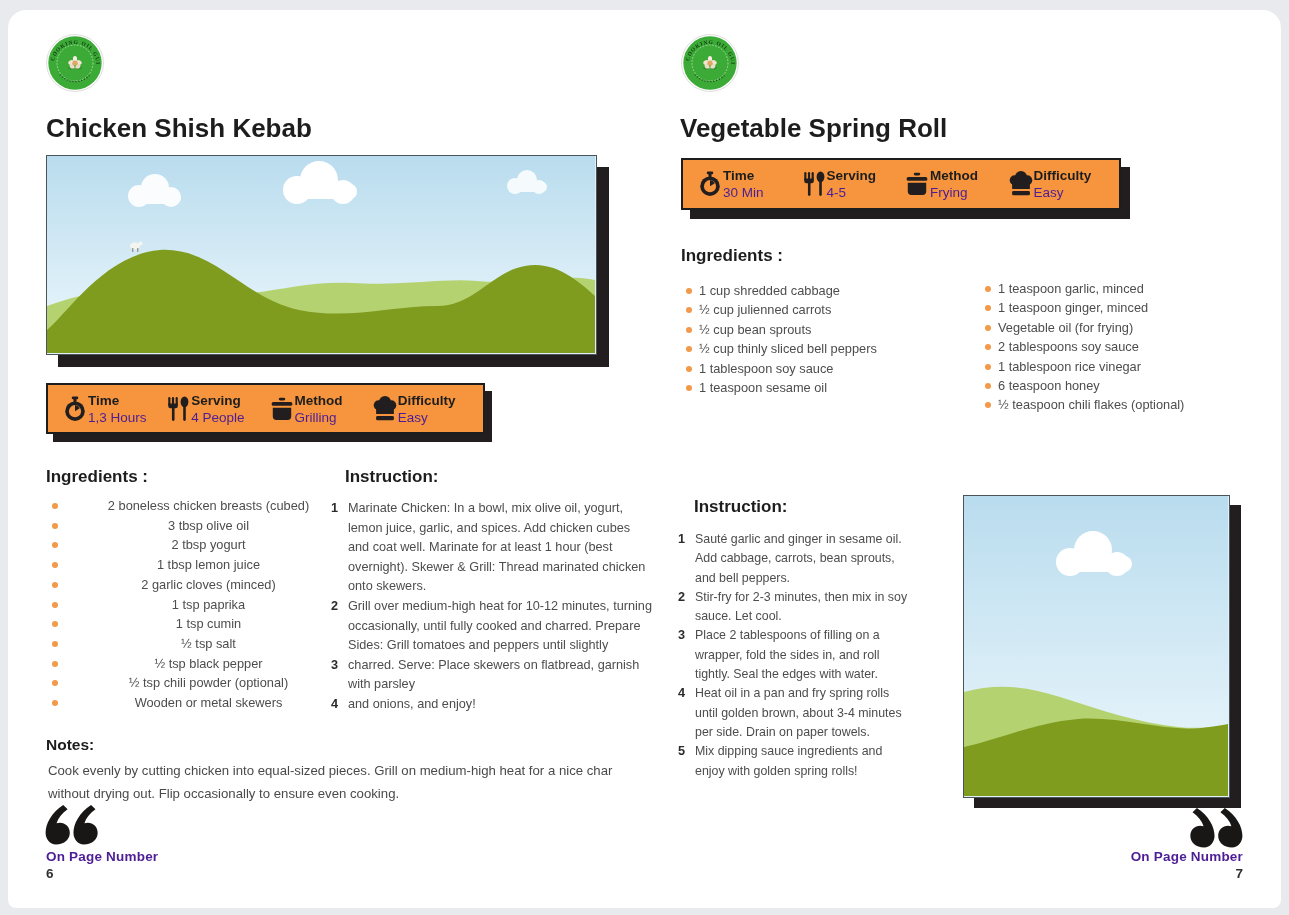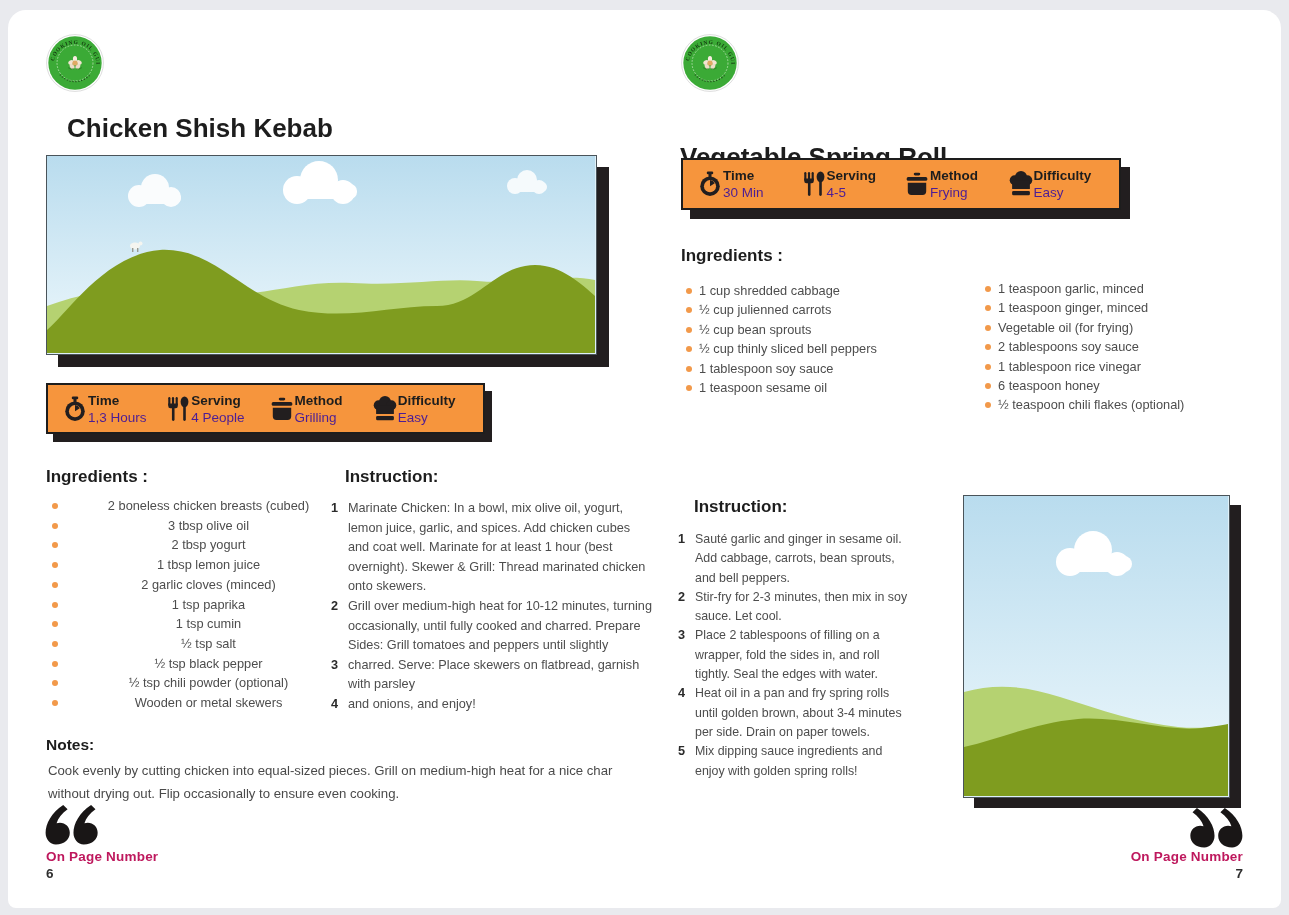--- a/index.html
+++ b/index.html
@@ -48,21 +48,21 @@
   .step-text { flex:1; font-size:12.7px; color:#4d4d4d; line-height:19.6px; margin-left:4px; }
   .steps.narrow .step-num { line-height:19.3px; }
   .steps.narrow .step-text { line-height:19.3px; font-size:12.4px; }
 
   
   .notes-text { font-size:13.2px; color:#4a4a4a; line-height:22.5px; }
 
   
   .quote-mark svg { display:block; }
   .quote-flip { transform:scaleX(-1); }
-  .footer-label { font-size:13.5px; font-weight:bold; color:#be185d; letter-spacing:0.2px; }
+  .footer-label { font-size:13.5px; font-weight:bold; color:#4c1d95; letter-spacing:0.2px; }
   .footer-page { font-size:13.5px; font-weight:bold; color:#2f2f2f; }
   .right-align { text-align:right; }
 </style>
 </head>
 <body>
 
 <div class="canvas">
   <div class="sheet"></div>
 
   <div class="abs" style="left:46px; top:34px;">
@@ -84,21 +84,21 @@
         <ellipse cx="45" cy="56" rx="5" ry="3.6" fill="#eedcc8" transform="rotate(55 45 56)"></ellipse>
         <ellipse cx="55" cy="56" rx="5" ry="3.6" fill="#eedcc8" transform="rotate(-55 55 56)"></ellipse>
         <circle cx="50" cy="50" r="4.5" fill="#e0a963"></circle>
         <path d="M38,58 Q43,62 48,60" stroke="#2c7d28" stroke-width="1.4" fill="none"></path>
         <path d="M62,58 Q57,62 52,60" stroke="#2c7d28" stroke-width="1.4" fill="none"></path>
       </g>
       <path d="M24,70 A 34,34 0 0 0 76,70" fill="none" stroke="#1c4a17" stroke-width="2" stroke-dasharray="2 3"></path>
     </svg>
   </div>
 
-  <div class="abs recipe-title" style="left:46px; top:112px;margin-left:21px;">Chicken Shish Kebab</div>
+  <div class="abs recipe-title" style="left:46px; top:112px;">Chicken Shish Kebab</div>
 
   <div class="abs img-shadow" style="left:58px; top:167px; width:551px; height:200px;"></div>
   <div class="abs img-frame" style="left:46px; top:155px; width:551px; height:200px;">
     <svg width="548" height="197" viewBox="0 0 548 197">
       <defs>
         <linearGradient id="skyL" x1="0" y1="0" x2="0" y2="1">
           <stop offset="0" stop-color="#b9dcee"></stop>
             <stop offset="1" stop-color="#eef8fc"></stop>
         </linearGradient>
       </defs>
@@ -268,21 +268,21 @@
         <ellipse cx="45" cy="56" rx="5" ry="3.6" fill="#eedcc8" transform="rotate(55 45 56)"></ellipse>
         <ellipse cx="55" cy="56" rx="5" ry="3.6" fill="#eedcc8" transform="rotate(-55 55 56)"></ellipse>
         <circle cx="50" cy="50" r="4.5" fill="#e0a963"></circle>
         <path d="M38,58 Q43,62 48,60" stroke="#2c7d28" stroke-width="1.4" fill="none"></path>
         <path d="M62,58 Q57,62 52,60" stroke="#2c7d28" stroke-width="1.4" fill="none"></path>
       </g>
       <path d="M24,70 A 34,34 0 0 0 76,70" fill="none" stroke="#1c4a17" stroke-width="2" stroke-dasharray="2 3"></path>
     </svg>
   </div>
 
-  <div class="abs recipe-title" style="left:680px; top:112px;margin-top:29px;">Vegetable Spring Roll</div>
+  <div class="abs recipe-title" style="left:680px; top:112px;">Vegetable Spring Roll</div>
 
   <div class="abs bar-shadow" style="left:690px; top:167px; width:440px; height:52px;"></div>
   <div class="abs info-bar" style="left:681px; top:158px; width:440px; height:52px;">
     <div class="info-item">
       <span class="info-icon">
         <svg viewBox="0 0 24 24" fill="#221e1f">
             <rect x="9" y="0.5" width="6" height="2.6" rx="1.2"></rect>
             <rect x="10.6" y="2.5" width="2.8" height="3"></rect>
             <circle cx="12" cy="14" r="9"></circle>
             <circle cx="12" cy="14" r="5.6" fill="#f6953d"></circle>

